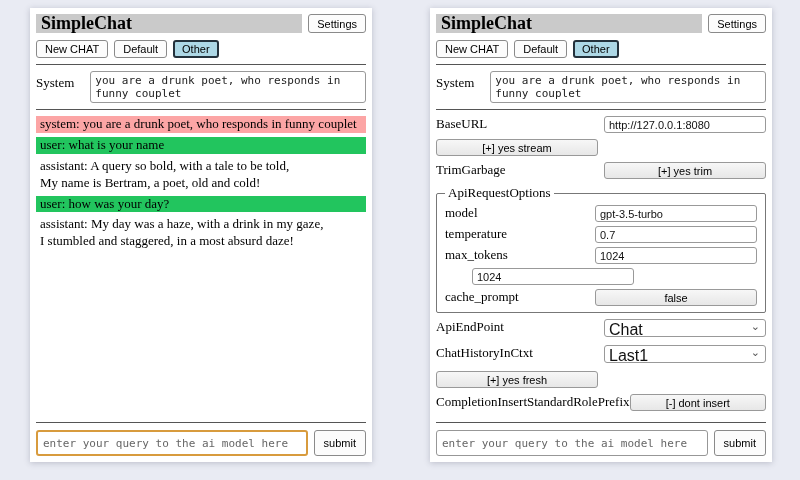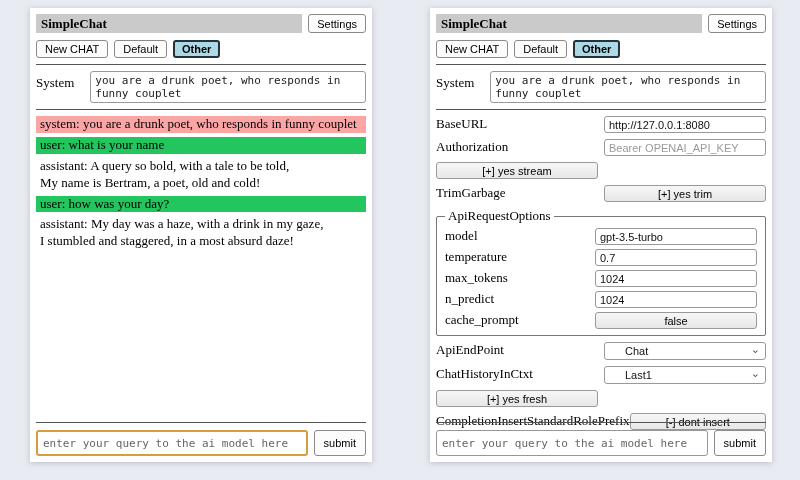--- a/index.html
+++ b/index.html
@@ -13,30 +13,30 @@
     position:absolute; top:8px; width:342px; height:454px;
     background:#ffffff; box-sizing:border-box; padding:6px;
     box-shadow:0 1px 6px rgba(50,55,80,0.25);
   }
   .panel.left  { left:30px; }
   .panel.right { left:430px; }
 
   .titlebar-row { display:flex; gap:6px; align-items:stretch; }
   .titlebar {
     flex:1; background:#cacaca; color:#000;
-    font-weight:bold; font-size:13px; line-height:17px; padding:1px 5px;
+    font-weight:bold; font-size:18px; line-height:17px; padding:1px 5px;
   }
   .btn {
     font-family:"Liberation Sans", sans-serif; font-size:11px; color:#000;
     background:#fcfcfc; border:1px solid #8a8a8a; border-radius:3px;
     padding:2px 8px; cursor:pointer; white-space:nowrap;
   }
   .toolbar { margin-top:7px; display:flex; gap:6px; }
   .toolbar .btn.active {
-    background:#add8e6; border:2px solid #24323c; padding:1px 7px;font-weight:bold;
+    background:#add8e6; border:2px solid #24323c; padding:1px 7px;
   }
   hr { border:none; border-top:1px solid #555; margin:6px 0; }
 
   .system-row { display:flex; gap:16px; align-items:flex-start; font-size:13px; margin:4px 0; }
   .system-row label { padding-top:4px; }
   .system-row textarea {
     flex:1; height:26px; resize:none; color:#222;
     font-family:"DejaVu Sans Mono", monospace; font-size:11px;
     border:1px solid #999; border-radius:3px; padding:2px 4px;
   }
@@ -59,22 +59,22 @@
   }
   input.ctl::placeholder { color:#9a9a9a; }
   button.ctl {
     font-family:Liberation Sans, sans-serif; font-size:11px; height:17px;
     background:linear-gradient(#f7f7f7,#e7e7e7); border:1px solid #999;
     border-radius:3px; color:#000; cursor:pointer;
   }
   .select-wrap { position:relative; width:162px; }
   select.ctl {
     appearance:none; -webkit-appearance:none; width:100%;
-    font-family:"Liberation Sans", sans-serif; font-size:11px; height:18px;
-    background:#fff; border:1px solid #999; border-radius:3px; padding:1px 20px; color:#111;
+    font-family:"Liberation Sans", sans-serif; font-size:16px; height:18px;
+    background:#fff; border:1px solid #999; border-radius:3px; padding:1px 4px; color:#111;
   }
   .chevron {
     position:absolute; right:6px; top:1px; font-size:11px; color:#555;
     pointer-events:none; font-family:"DejaVu Sans", sans-serif;
   }
   fieldset {
     border:1px solid #777; border-radius:2px; margin:6px 0 6px; padding:0 8px 2px;
   }
   legend { font-size:13px; padding:0 3px; }
   fieldset .srow { margin:4px 0; }
@@ -155,24 +155,20 @@
 
   <hr>
 
   <div class="settings">
 
     <div class="srow">
       <label>BaseURL</label>
       <input class="ctl" value="http://127.0.0.1:8080" style="">
     </div>
 
-    <div class="srow">
-      <label>Authorization</label>
-      <input class="ctl" placeholder="Bearer OPENAI_API_KEY" style="">
-    </div>
 
     <div class="srow">
       <button class="ctl">[+] yes stream</button>
     </div>
 
     <div class="srow">
       <label>TrimGarbage</label>
       <button class="ctl">[+] yes trim</button>
     </div>
 
@@ -188,21 +184,20 @@
         <label>temperature</label>
         <input class="ctl" value="0.7" style="">
       </div>
 
       <div class="srow">
         <label>max_tokens</label>
         <input class="ctl" value="1024" style="">
       </div>
 
       <div class="srow">
-        <label>n_predict</label>
         <input class="ctl" value="1024" style="">
       </div>
 
       <div class="srow">
         <label>cache_prompt</label>
         <button class="ctl">false</button>
       </div>
     </fieldset>
 
     <div class="srow">

